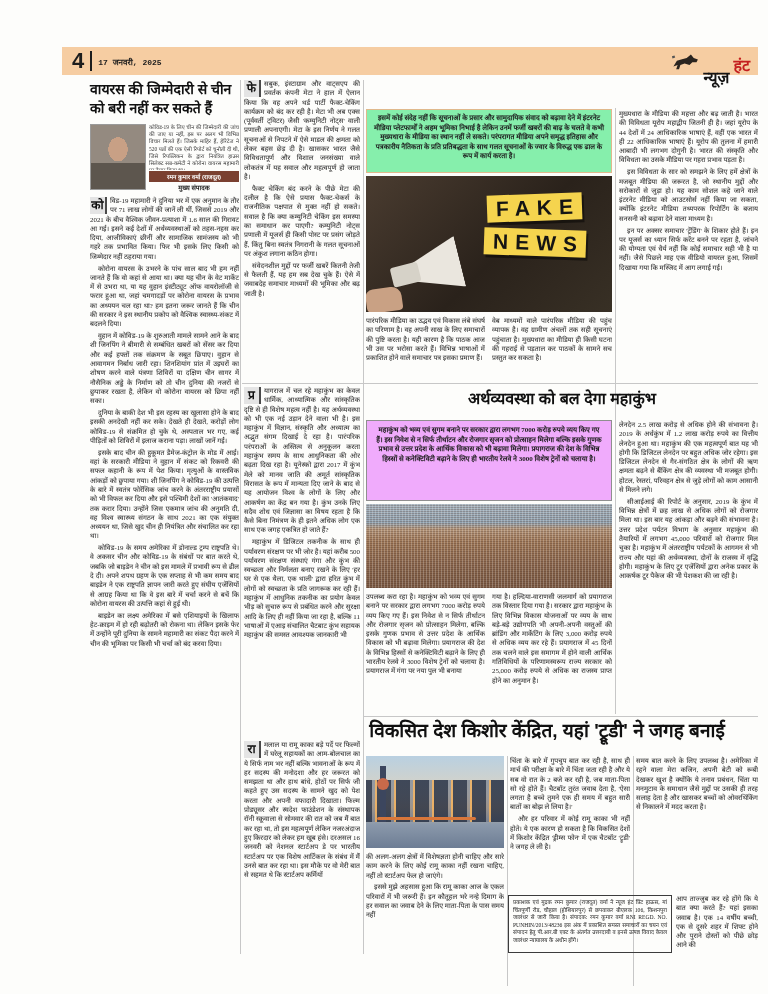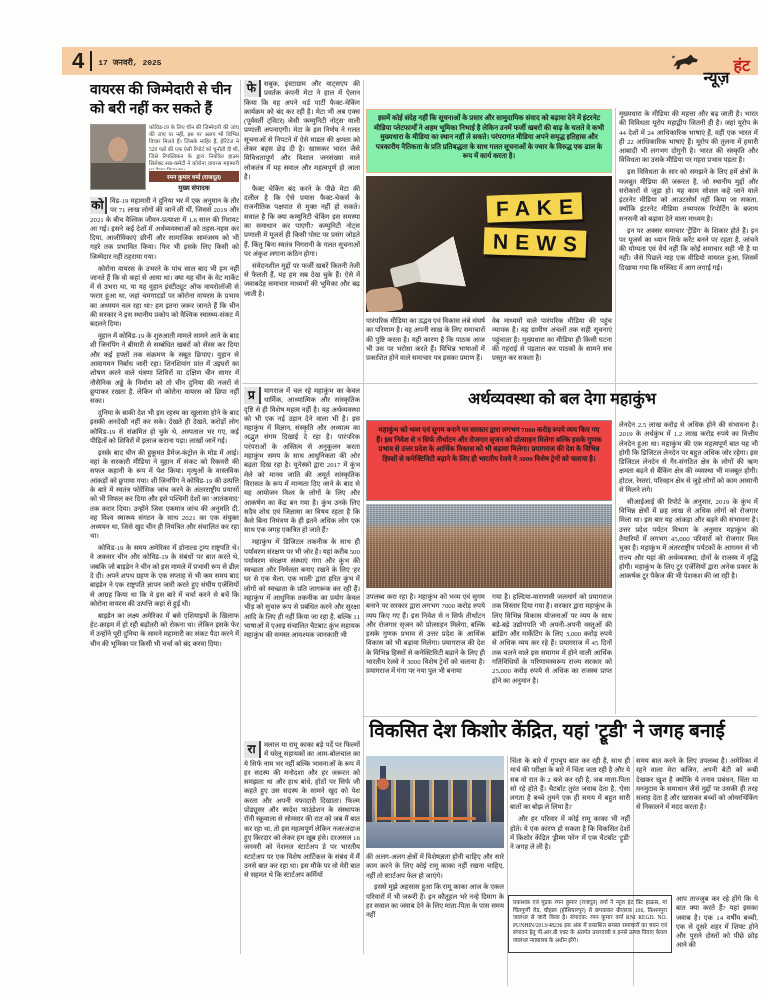--- a/index.html
+++ b/index.html
@@ -58,21 +58,21 @@
              clip-path:polygon(0 35%,100% 0,100% 100%,0 65%);}
   .mega-body{position:absolute;left:10px;top:18px;width:28px;height:20px;background:#d6d2c8;border-radius:3px;}
   .hand{position:absolute;left:0;bottom:0;width:36px;height:24px;background:#c9a184;border-radius:8px 10px 4px 6px;
         transform:rotate(-8deg);}
   .a2-ucol1{position:absolute;left:366px;top:316px;width:119px;height:66px;}
   .a2-ucol2{position:absolute;left:492px;top:316px;width:120px;height:66px;}
   .a2-right{position:absolute;left:619px;top:109px;width:139px;height:278px;}
   
   .a3-head{position:absolute;left:366px;top:385px;width:392px;text-align:center;font-size:16px;line-height:27px;}
   .a3-col{position:absolute;left:244px;top:386px;width:116px;height:348px;}
-  .a3-gray{position:absolute;left:366px;top:420px;width:246px;height:81px;background:#ef4444;border:1px solid #8f8f8f;
+  .a3-gray{position:absolute;left:366px;top:420px;width:246px;height:81px;background:#f0abfc;border:1px solid #8f8f8f;
            box-sizing:border-box;padding:5px 8px;font-size:7px;line-height:9.6px;font-weight:bold;
            text-align:center;overflow:hidden;}
   .crowdimg{position:absolute;left:366px;top:504px;width:246px;height:84px;overflow:hidden;
     background:
       repeating-linear-gradient(90deg, rgba(255,255,255,.22) 0 1px, rgba(0,0,0,0) 1px 3px),
       repeating-linear-gradient(0deg, rgba(60,30,20,.25) 0 1px, rgba(0,0,0,0) 1px 2px),
       linear-gradient(180deg,#a9b6c0 0%,#93a5b3 22%,#b5977b 30%,#a07a5a 45%,#8a674e 75%,#7c5c45 100%);}
   .a3-ucol1{position:absolute;left:366px;top:592px;width:119px;height:122px;}
   .a3-ucol2{position:absolute;left:492px;top:592px;width:120px;height:122px;}
   .a3-right{position:absolute;left:619px;top:420px;width:139px;height:294px;}

